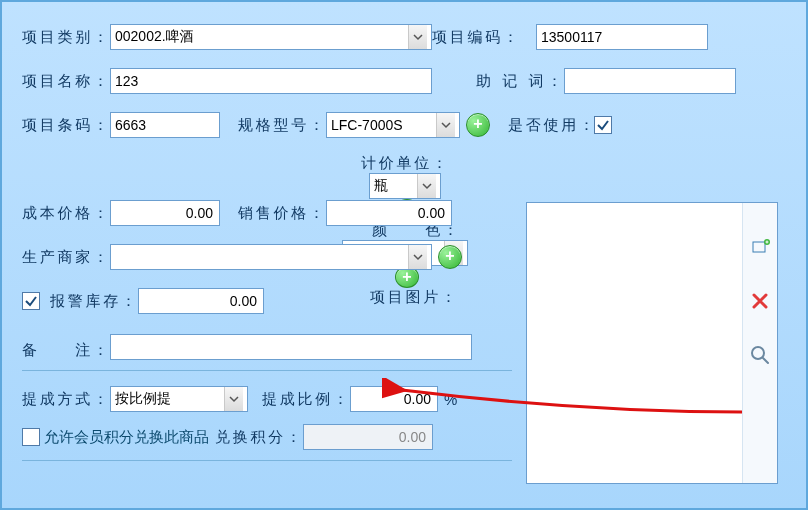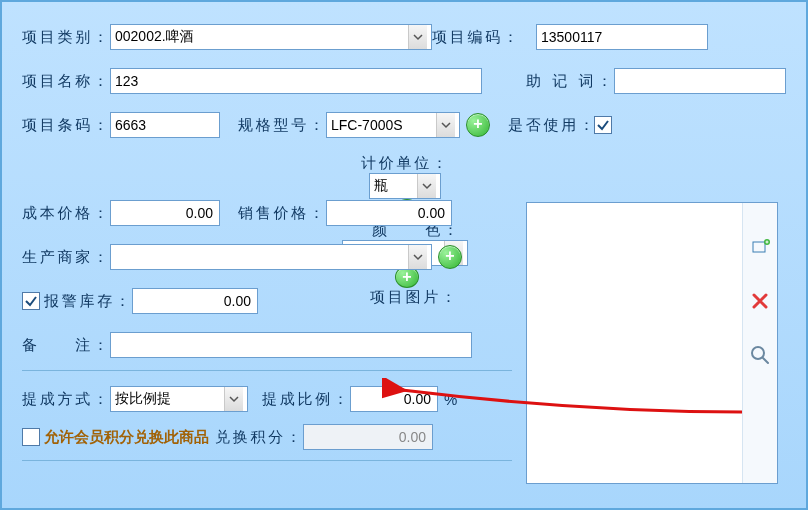--- a/index.html
+++ b/index.html
@@ -156,21 +156,21 @@
             <path d="M1 3 L5 7 L9 3" fill="none" stroke="#555" stroke-width="1.5"></path>
           </svg>
         </span>
     </div>
     <span class="lbl colon" style="">项目编码</span>
     <input class="input" style="width: 172px; margin-left: 18px;" value="13500117">
   </div>
 
   <div class="row" style="top:54px;">
     <span class="lbl colon">项目名称</span>
-    <input class="input" style="width: 372px; margin-left: 2px;" value="123">
+    <input class="input" style="width: 322px; margin-left: 2px;" value="123">
     <span class="lbl colon" style="margin-left:44px;">助 记 词</span>
     <input class="input" style="width: 172px; margin-left: 2px;" value="">
   </div>
 
   <div class="row" style="top:98px;">
     <span class="lbl colon">项目条码</span>
     <input class="input" style="width: 110px; margin-left: 2px;" value="6663">
     <span class="lbl colon" style="margin-left:18px;">规格型号</span>
     <div class="combo" style="width:134px; margin-left:2px;">
       <span class="val">LFC-7000S</span>
@@ -232,25 +232,25 @@
     </div>
     <div class="plus-btn">+</div>
   </div>
 
   <div class="row" style="top:274px;">
     <div class="chk checked">
         <svg viewBox="0 0 14 14">
           <path d="M2 7 L6 11 L12 3" fill="none" stroke="#1b4c7c" stroke-width="2"></path>
         </svg>
       </div>
-    <span class="lbl colon" style="">报警库存</span>
+    <span class="lbl colon" style="margin-left:6px;">报警库存</span>
     <input class="input num" style="width: 126px; margin-left: 2px;" value="0.00">
   </div>
 
-  <div class="row" style="top:318px;">
+  <div class="row" style="top:318px;align-items:flex-end;">
     <span class="lbl colon">备　　注</span>
     <input class="input" style="width: 362px; margin-left: 2px;" value="">
   </div>
 
   <div class="hr" style="top:358px;"></div>
 
   <div class="row" style="top:372px;">
     <span class="lbl colon">提成方式</span>
     <div class="combo" style="width:138px; margin-left:2px;">
       <span class="val">按比例提</span>
@@ -260,21 +260,21 @@
           </svg>
         </span>
     </div>
     <span class="lbl colon" style="margin-left:14px;">提成比例</span>
     <input class="input num" style="width: 88px; margin-left: 2px;" value="0.00">
     <span style="margin-left:6px; color:#123a63;">%</span>
   </div>
 
   <div class="row" style="top:410px;">
     <div class="chk"></div>
-    <span style="color:#a16207;font-weight:bold;">允许会员积分兑换此商品</span>
+    <span style="color:#0c4a6e;">允许会员积分兑换此商品</span>
     <span class="lbl colon" style="margin-left:6px;">兑换积分</span>
     <input class="input num" readonly="" style="width: 130px; margin-left: 2px; background: rgb(238, 242, 246); color: rgb(136, 136, 136);" value="0.00">
   </div>
 
   <div class="hr" style="top:448px;"></div>
 
   <div class="image-panel">
     <div class="image-area"></div>
     <div class="image-tools">
       <div class="tool-btn">

